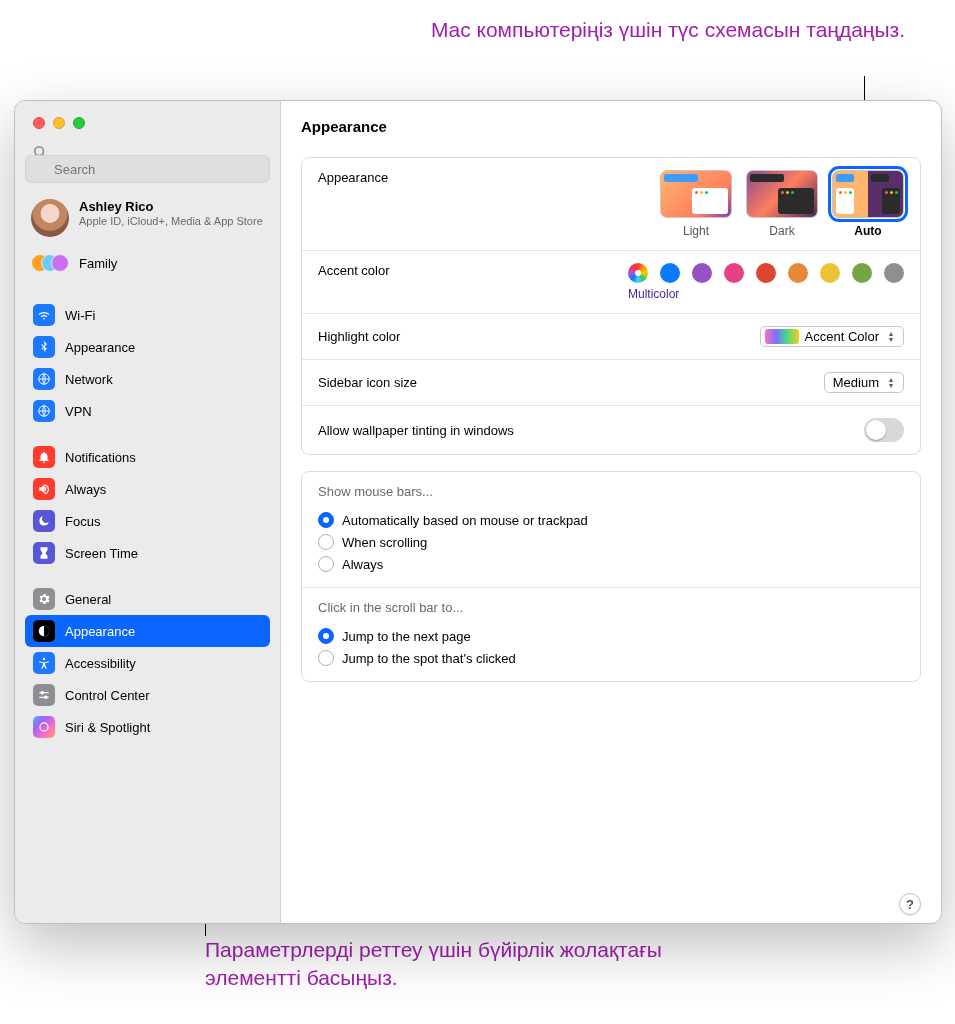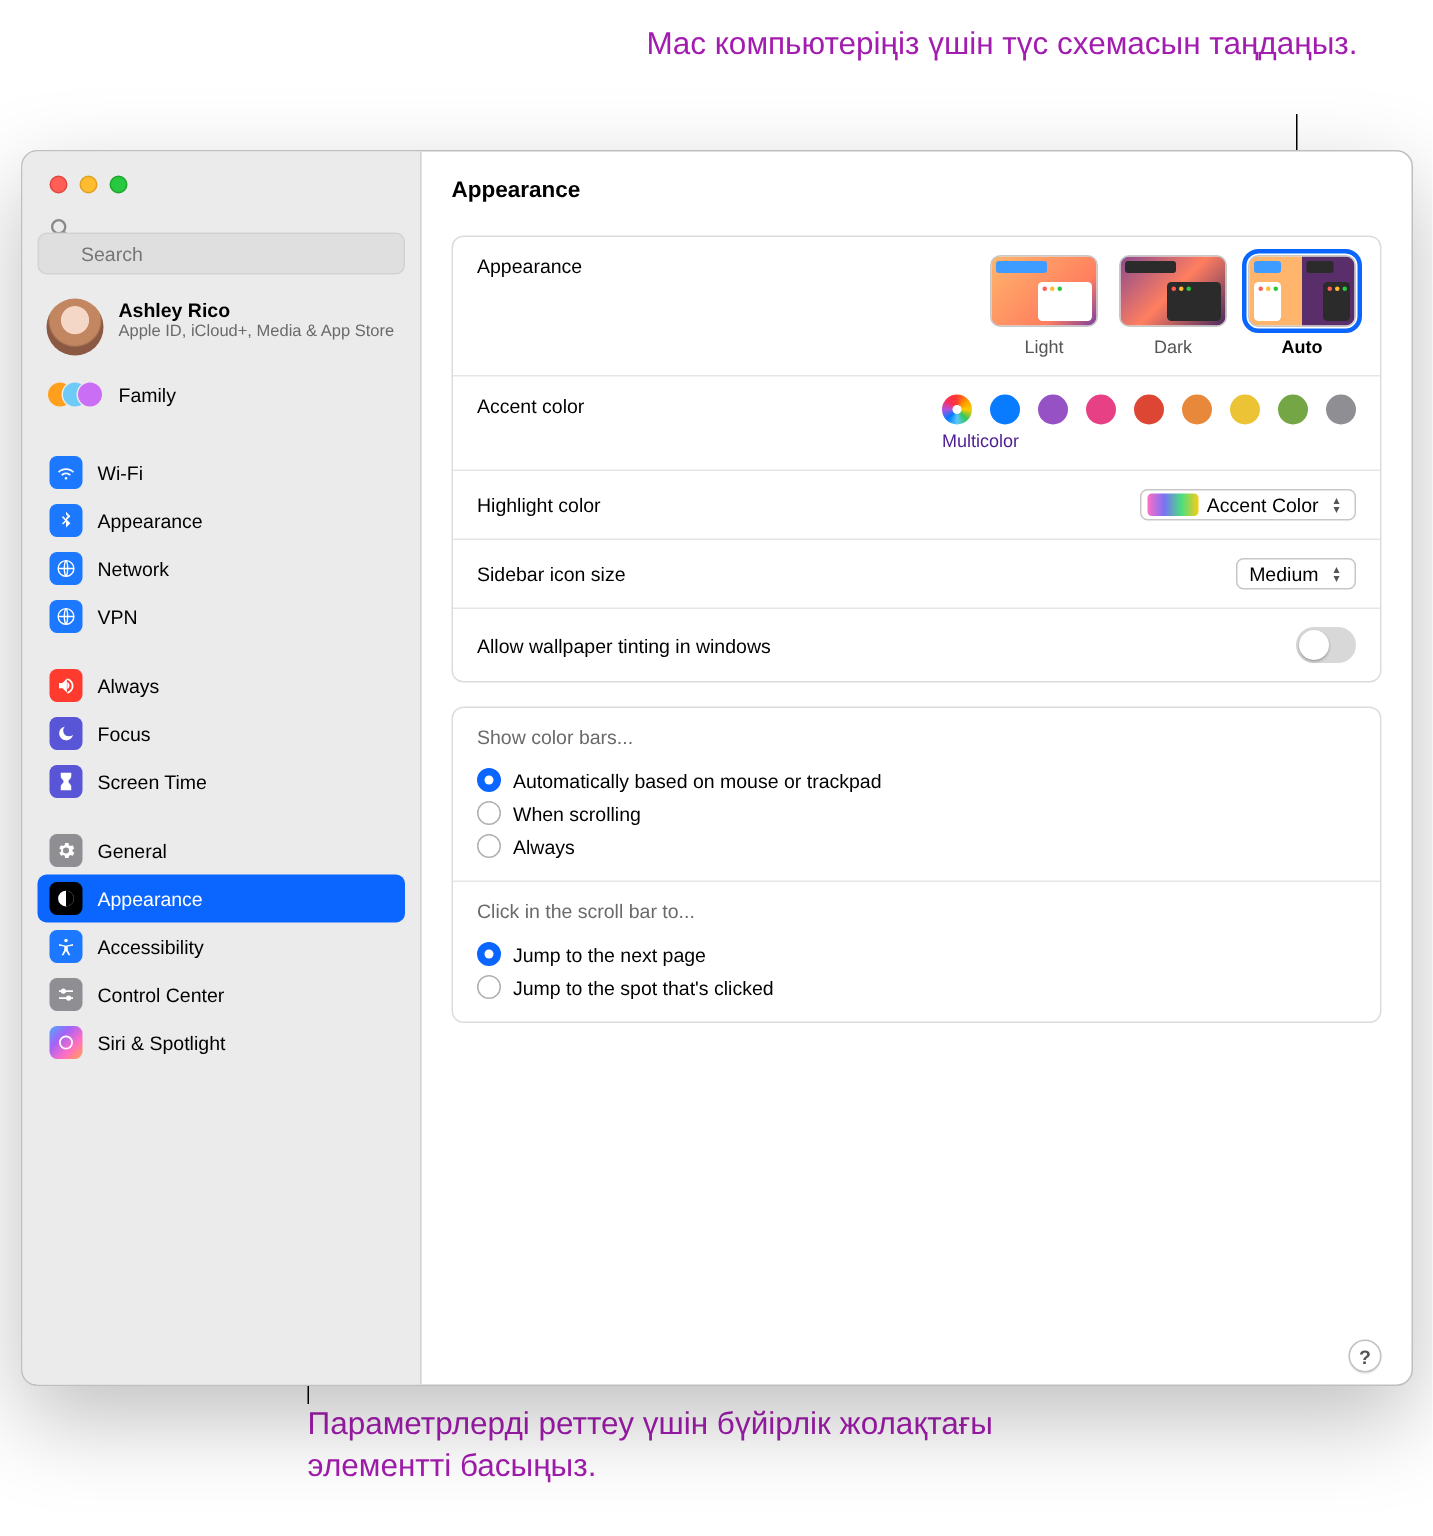--- a/index.html
+++ b/index.html
@@ -270,20 +270,28 @@
               <svg viewBox="0 0 24 24" fill="none" stroke="currentColor" stroke-width="1.6">
                 <circle cx="12" cy="12" r="9"></circle>
                 <path d="M3 12h18M12 3c2.5 2.5 2.5 15 0 18M12 3c-2.5 2.5-2.5 15 0 18"></path>
               </svg>
             </span>
             <span>VPN</span>
           </div>
         </div>
 
       <div class="side-group" id="g2">
+          <div class="side-item">
+            <span class="side-icon bg-red">
+              <svg viewBox="0 0 24 24" fill="currentColor">
+                <path d="M12 22c1.1 0 2-.9 2-2h-4c0 1.1.9 2 2 2zm6-6V11c0-3.1-2-5.6-5-6.3V4c0-.6-.4-1-1-1s-1 .4-1 1v.7C8 5.4 6 7.9 6 11v5l-2 2v1h16v-1l-2-2z"></path>
+              </svg>
+            </span>
+            <span>Notifications</span>
+          </div>
           <div class="side-item">
             <span class="side-icon bg-red">
               <svg viewBox="0 0 24 24" fill="currentColor">
                 <path d="M4 9v6h4l5 5V4L8 9H4zm12 3c0-1.8-1-3.3-2.5-4.1v8.1C15 15.3 16 13.8 16 12zm-2.5-8.3v2.1c2.9.9 5 3.6 5 6.7s-2.1 5.9-5 6.7v2.1c4-1 7-4.6 7-8.8s-3-7.9-7-8.8z"></path>
               </svg>
             </span>
             <span>Always</span>
           </div>
           <div class="side-item">
             <span class="side-icon bg-indigo">
@@ -450,21 +458,21 @@
         <div class="row">
           <span class="row-label">Allow wallpaper tinting in windows</span>
           <div class="toggle">
               <div class="knob"></div>
             </div>
         </div>
       </div>
 
       <div class="panel">
         <div class="row row-col radio-group">
-          <div class="sect-title">Show color bars...</div>
+          <div class="sect-title">Show mouse bars...</div>
           <div id="sb-opts">
               <div class="radio-item">
                 <span class="radio checked"></span>
                 <span>Automatically based on mouse or trackpad</span>
               </div>
               <div class="radio-item">
                 <span class="radio"></span>
                 <span>When scrolling</span>
               </div>
               <div class="radio-item">

